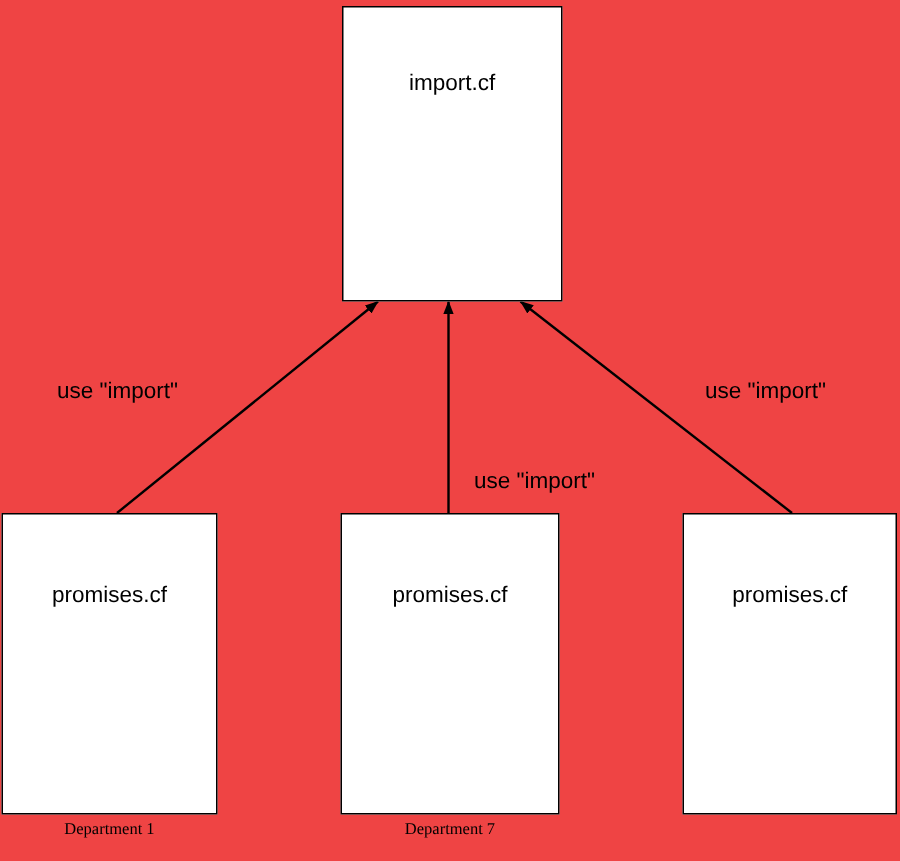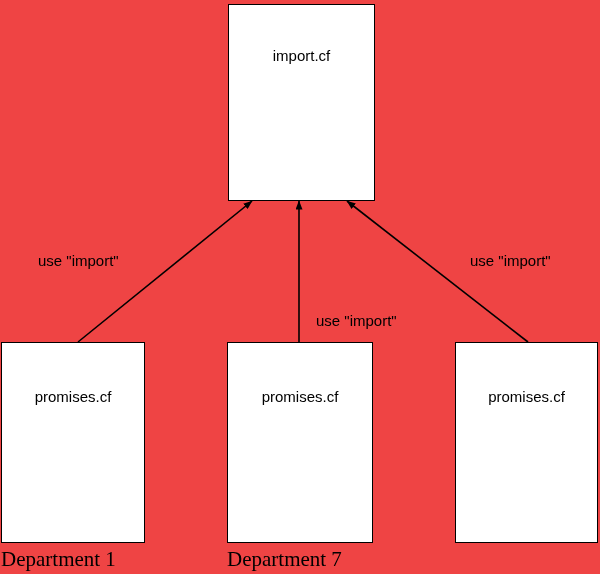--- a/index.html
+++ b/index.html
@@ -63,23 +63,23 @@
     top: 342px;
     width: 143px;
     height: 201px;
   }
   #node-promises-1 .node-label,
   #node-promises-2 .node-label,
   #node-promises-3 .node-label { top: 45px; }
 
   .caption {
     position: absolute;
-    text-align: left;
+    text-align: center;
     font-family: "Liberation Serif", serif;
-    font-size: 21px;
+    font-size: 11px;
     color: #000000;
     white-space: nowrap;
     top: 547px;
   }
   #caption-dept-1 { left: 1px;   width: 144px; }
   #caption-dept-2 { left: 227px; width: 146px; }
   #caption-dept-3 { left: 455px; width: 143px; }
 
   .edge-label {
     position: absolute;

